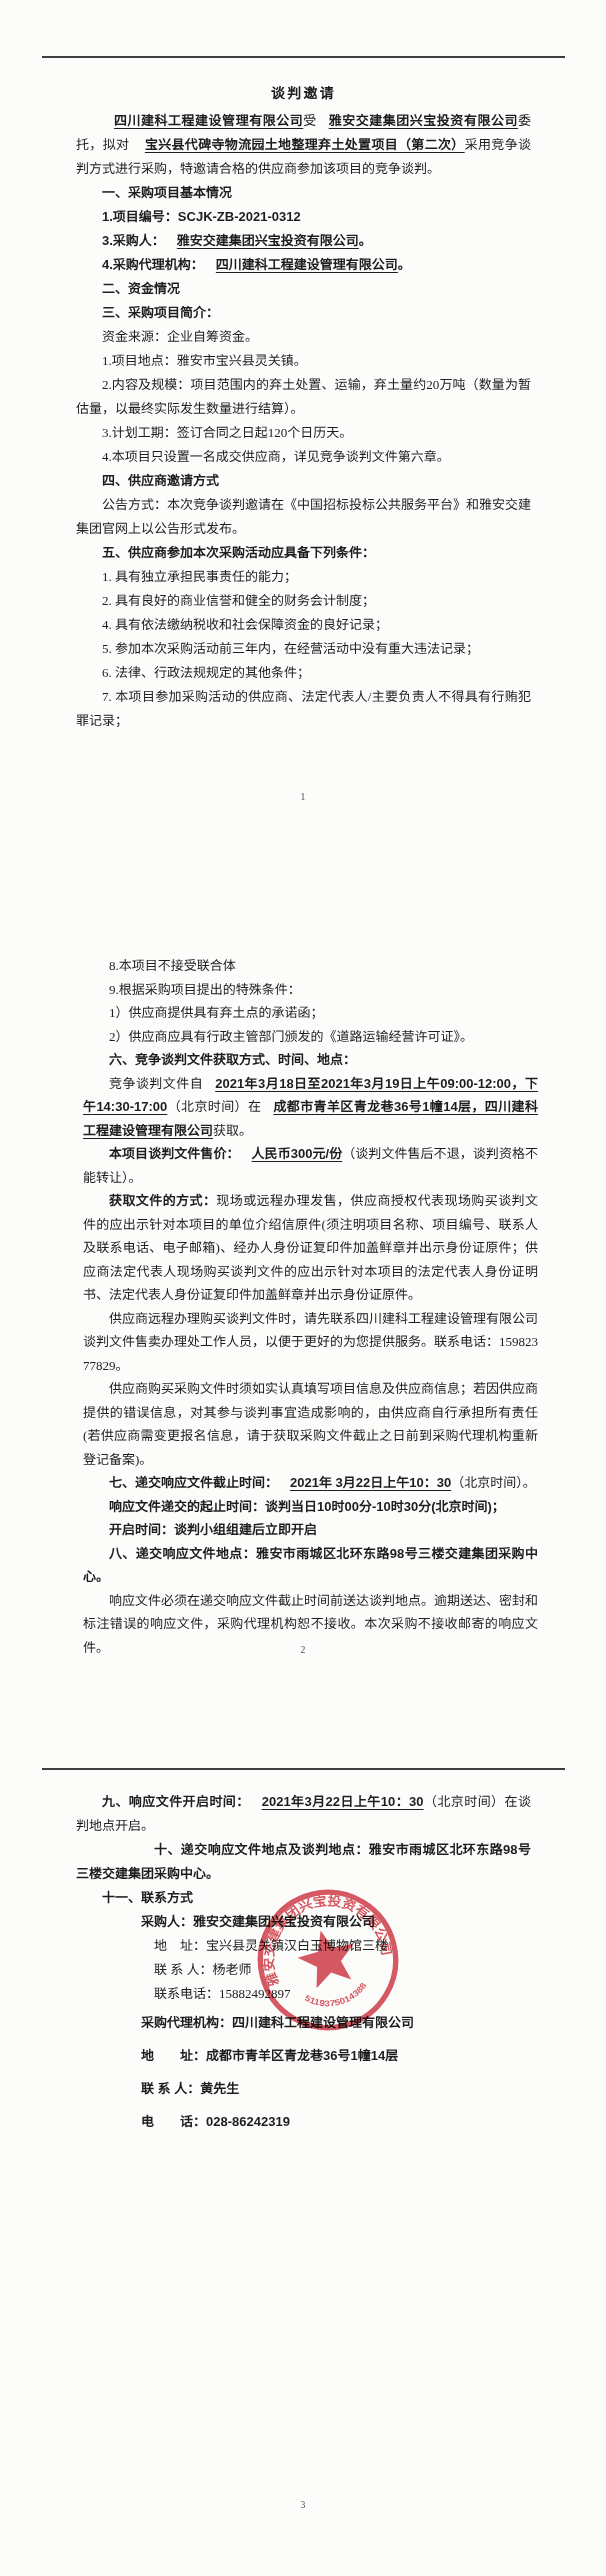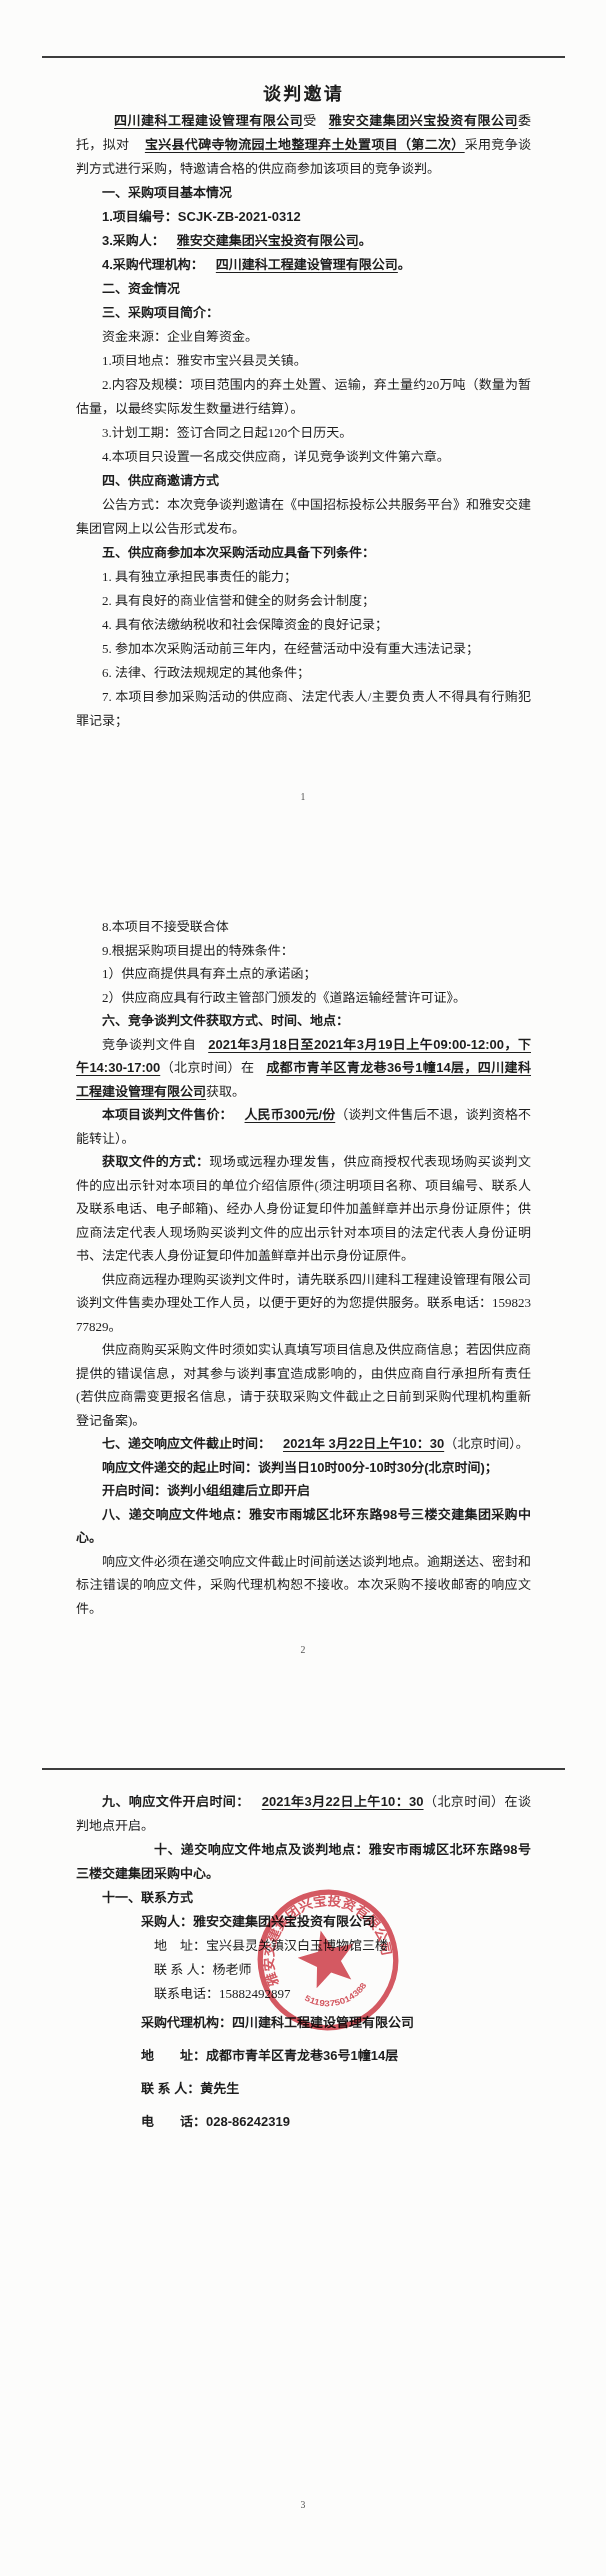--- a/index.html
+++ b/index.html
@@ -2,24 +2,24 @@
 <html lang="zh-CN" style="font-size:12px"><head>
 <meta charset="utf-8">
 <style>
   html,body{margin:0;padding:0;background:#ffffff;}
   .canvas{position:relative;width:606px;height:2576px;background:#fcfcfb;overflow:hidden;
           font-family:"Liberation Serif","DejaVu Serif",serif;color:#1d1d1d;}
   .rule{position:absolute;left:42px;width:523px;height:1.5px;background:#3d3d3d;}
   .page{position:absolute;left:76px;width:455px;font-size:13px;text-align:justify;
         word-break:break-all;}
   #p1{top:79px;line-height:24px;}
-  #p2{top:915px;line-height:23.5px;}
+  #p2{top:954px;line-height:23.5px;margin-left:7px;}
   #p3{top:1790px;line-height:24px;}
   .page p{margin:0;}
-  .t{margin:0;font-size:18px;font-weight:700;text-align:center;line-height:30px;
+  .t{margin:0;font-size:14px;font-weight:700;text-align:center;line-height:30px;
      letter-spacing:2.3px;font-family:"Liberation Serif","DejaVu Serif",serif;}
   .b{font-weight:700;font-family:"Liberation Sans","DejaVu Sans",sans-serif;}
   .u{text-decoration:underline;text-decoration-thickness:1.1px;text-underline-offset:3px;padding-left:12px;}
   .i2{text-indent:2em;} .i5{text-indent:5em;} .i6{text-indent:6em;}
   .wide{line-height:33px;}
   .pnum{position:absolute;left:288px;width:30px;text-align:center;font-size:9.8px;color:#555;}
   .pn1{top:791px;} .pn2{top:1644px;} .pn3{top:2499px;}
   .stamp{position:absolute;left:252px;top:1884px;width:152px;height:152px;
          opacity:.84;mix-blend-mode:multiply;transform:rotate(-14deg);}
   .stamp text{font-family:"Liberation Sans","DejaVu Sans",sans-serif;font-weight:700;}

